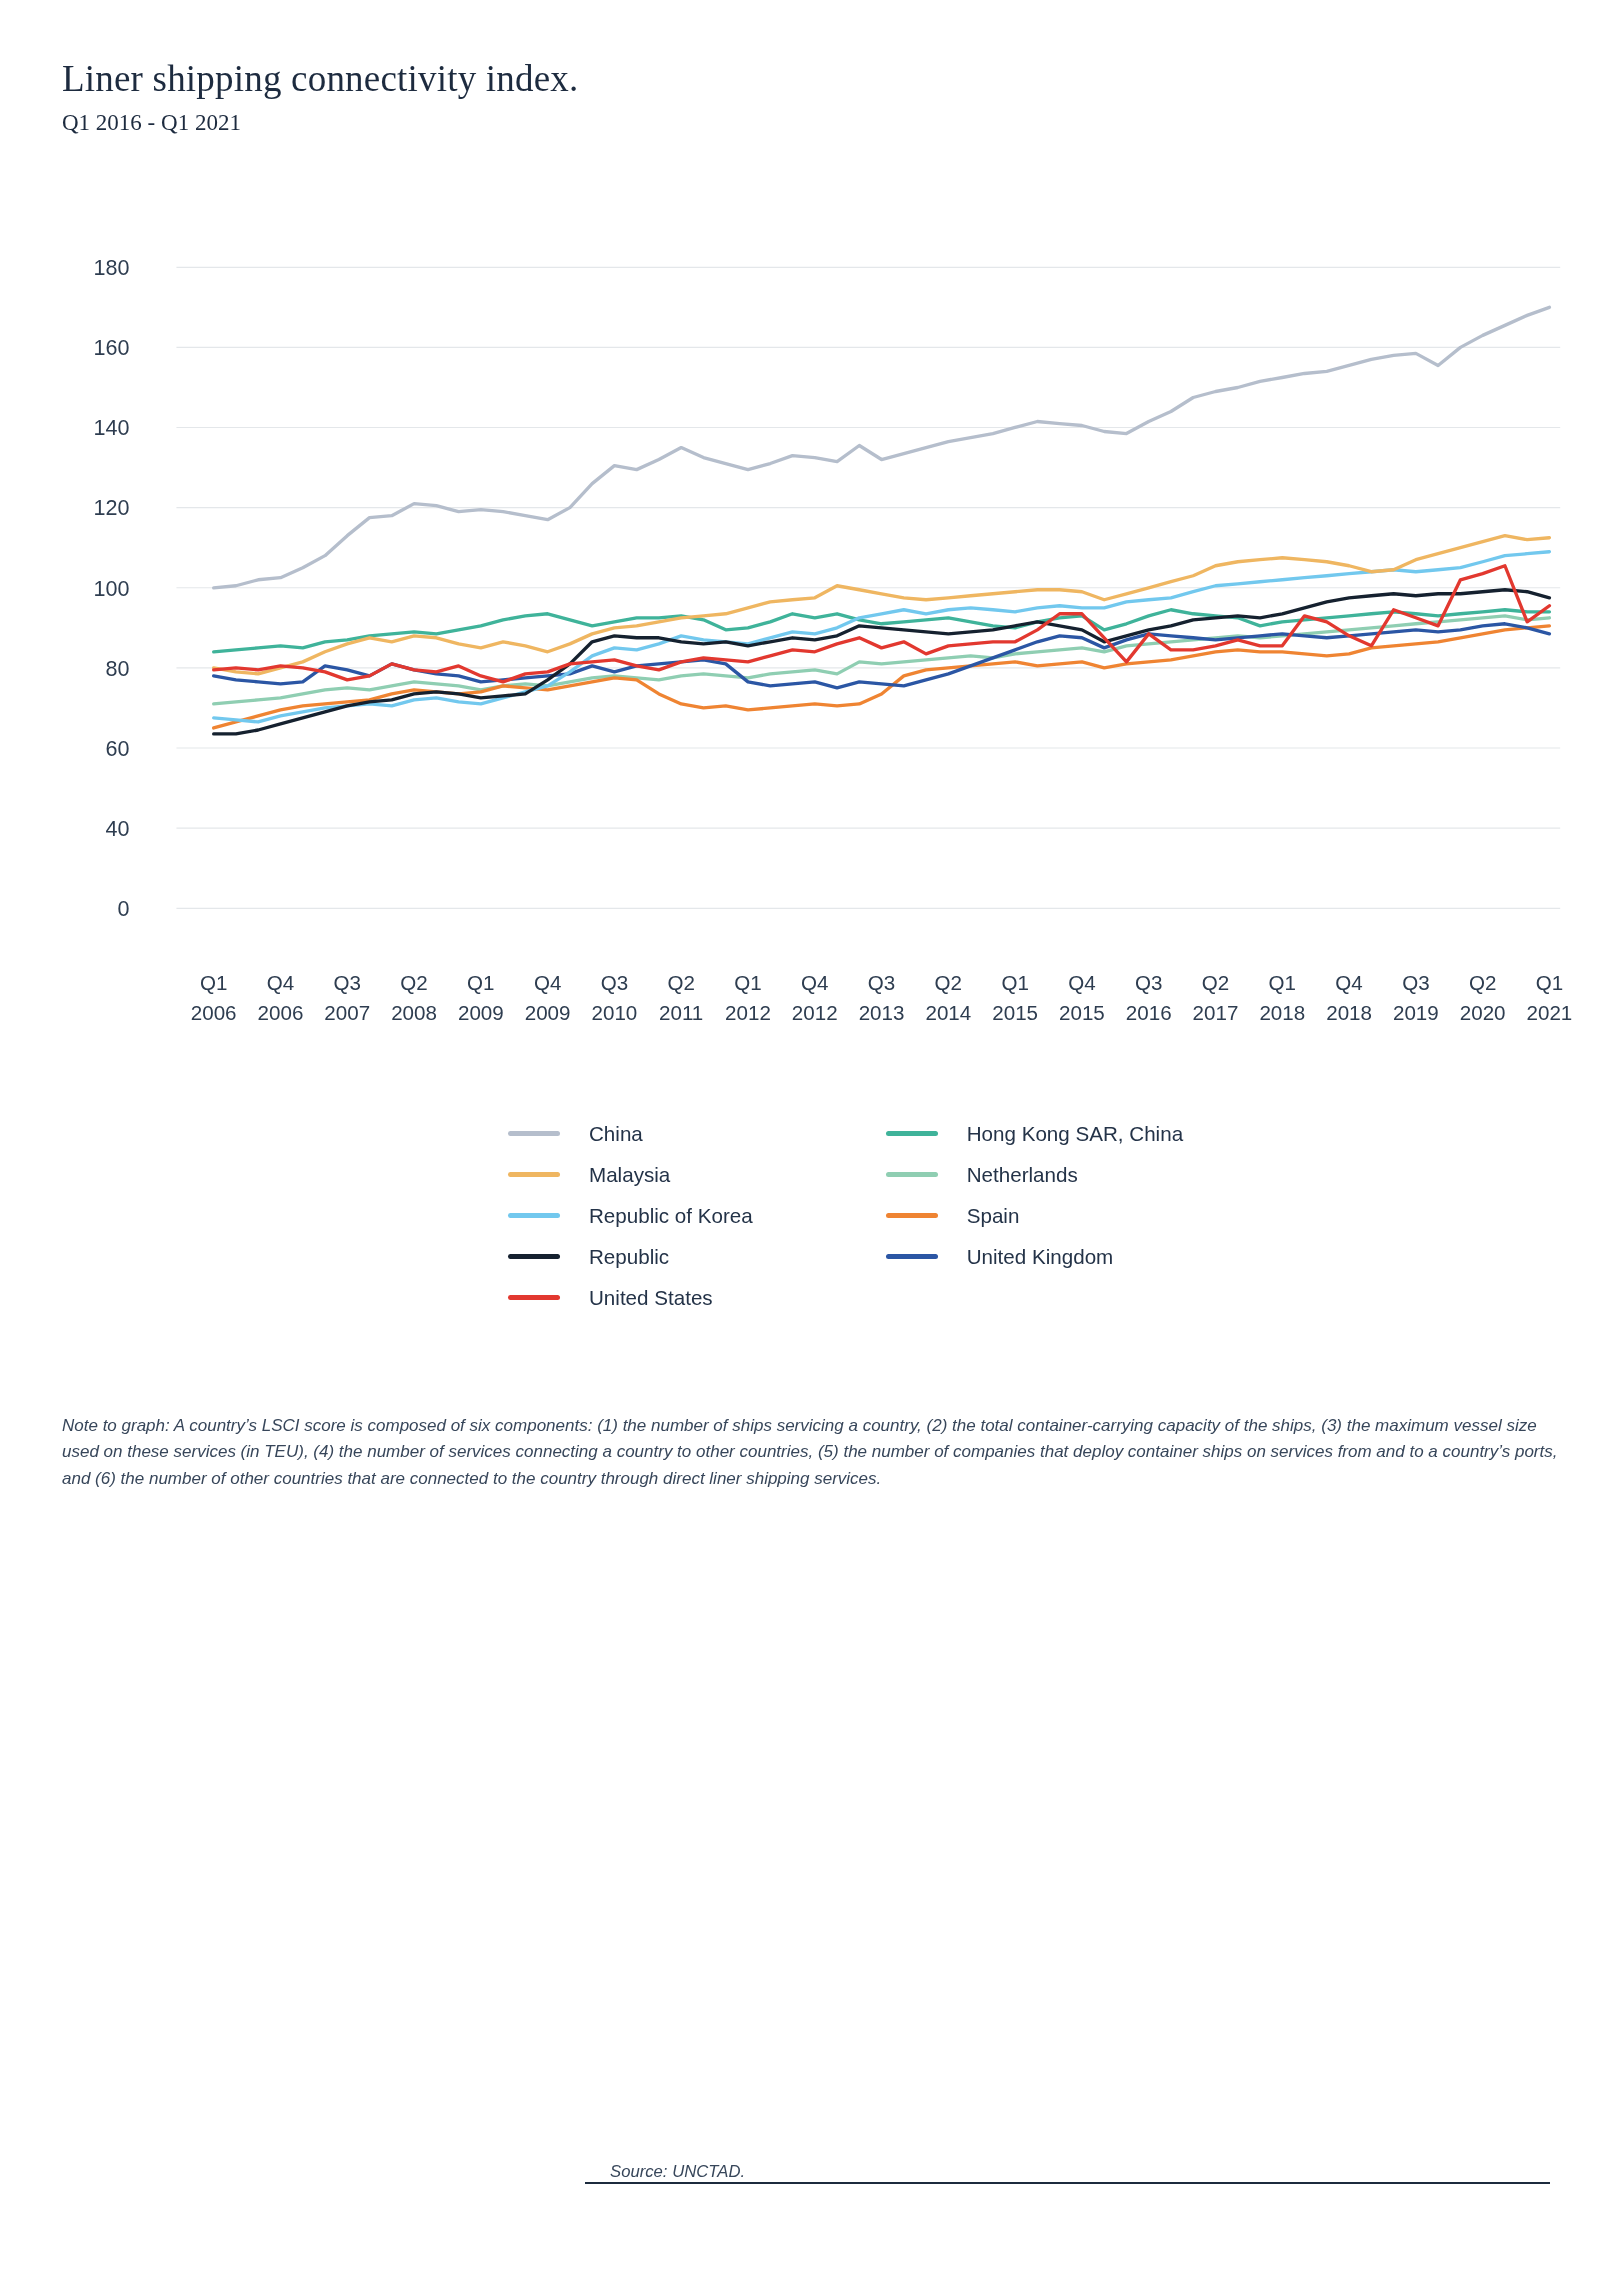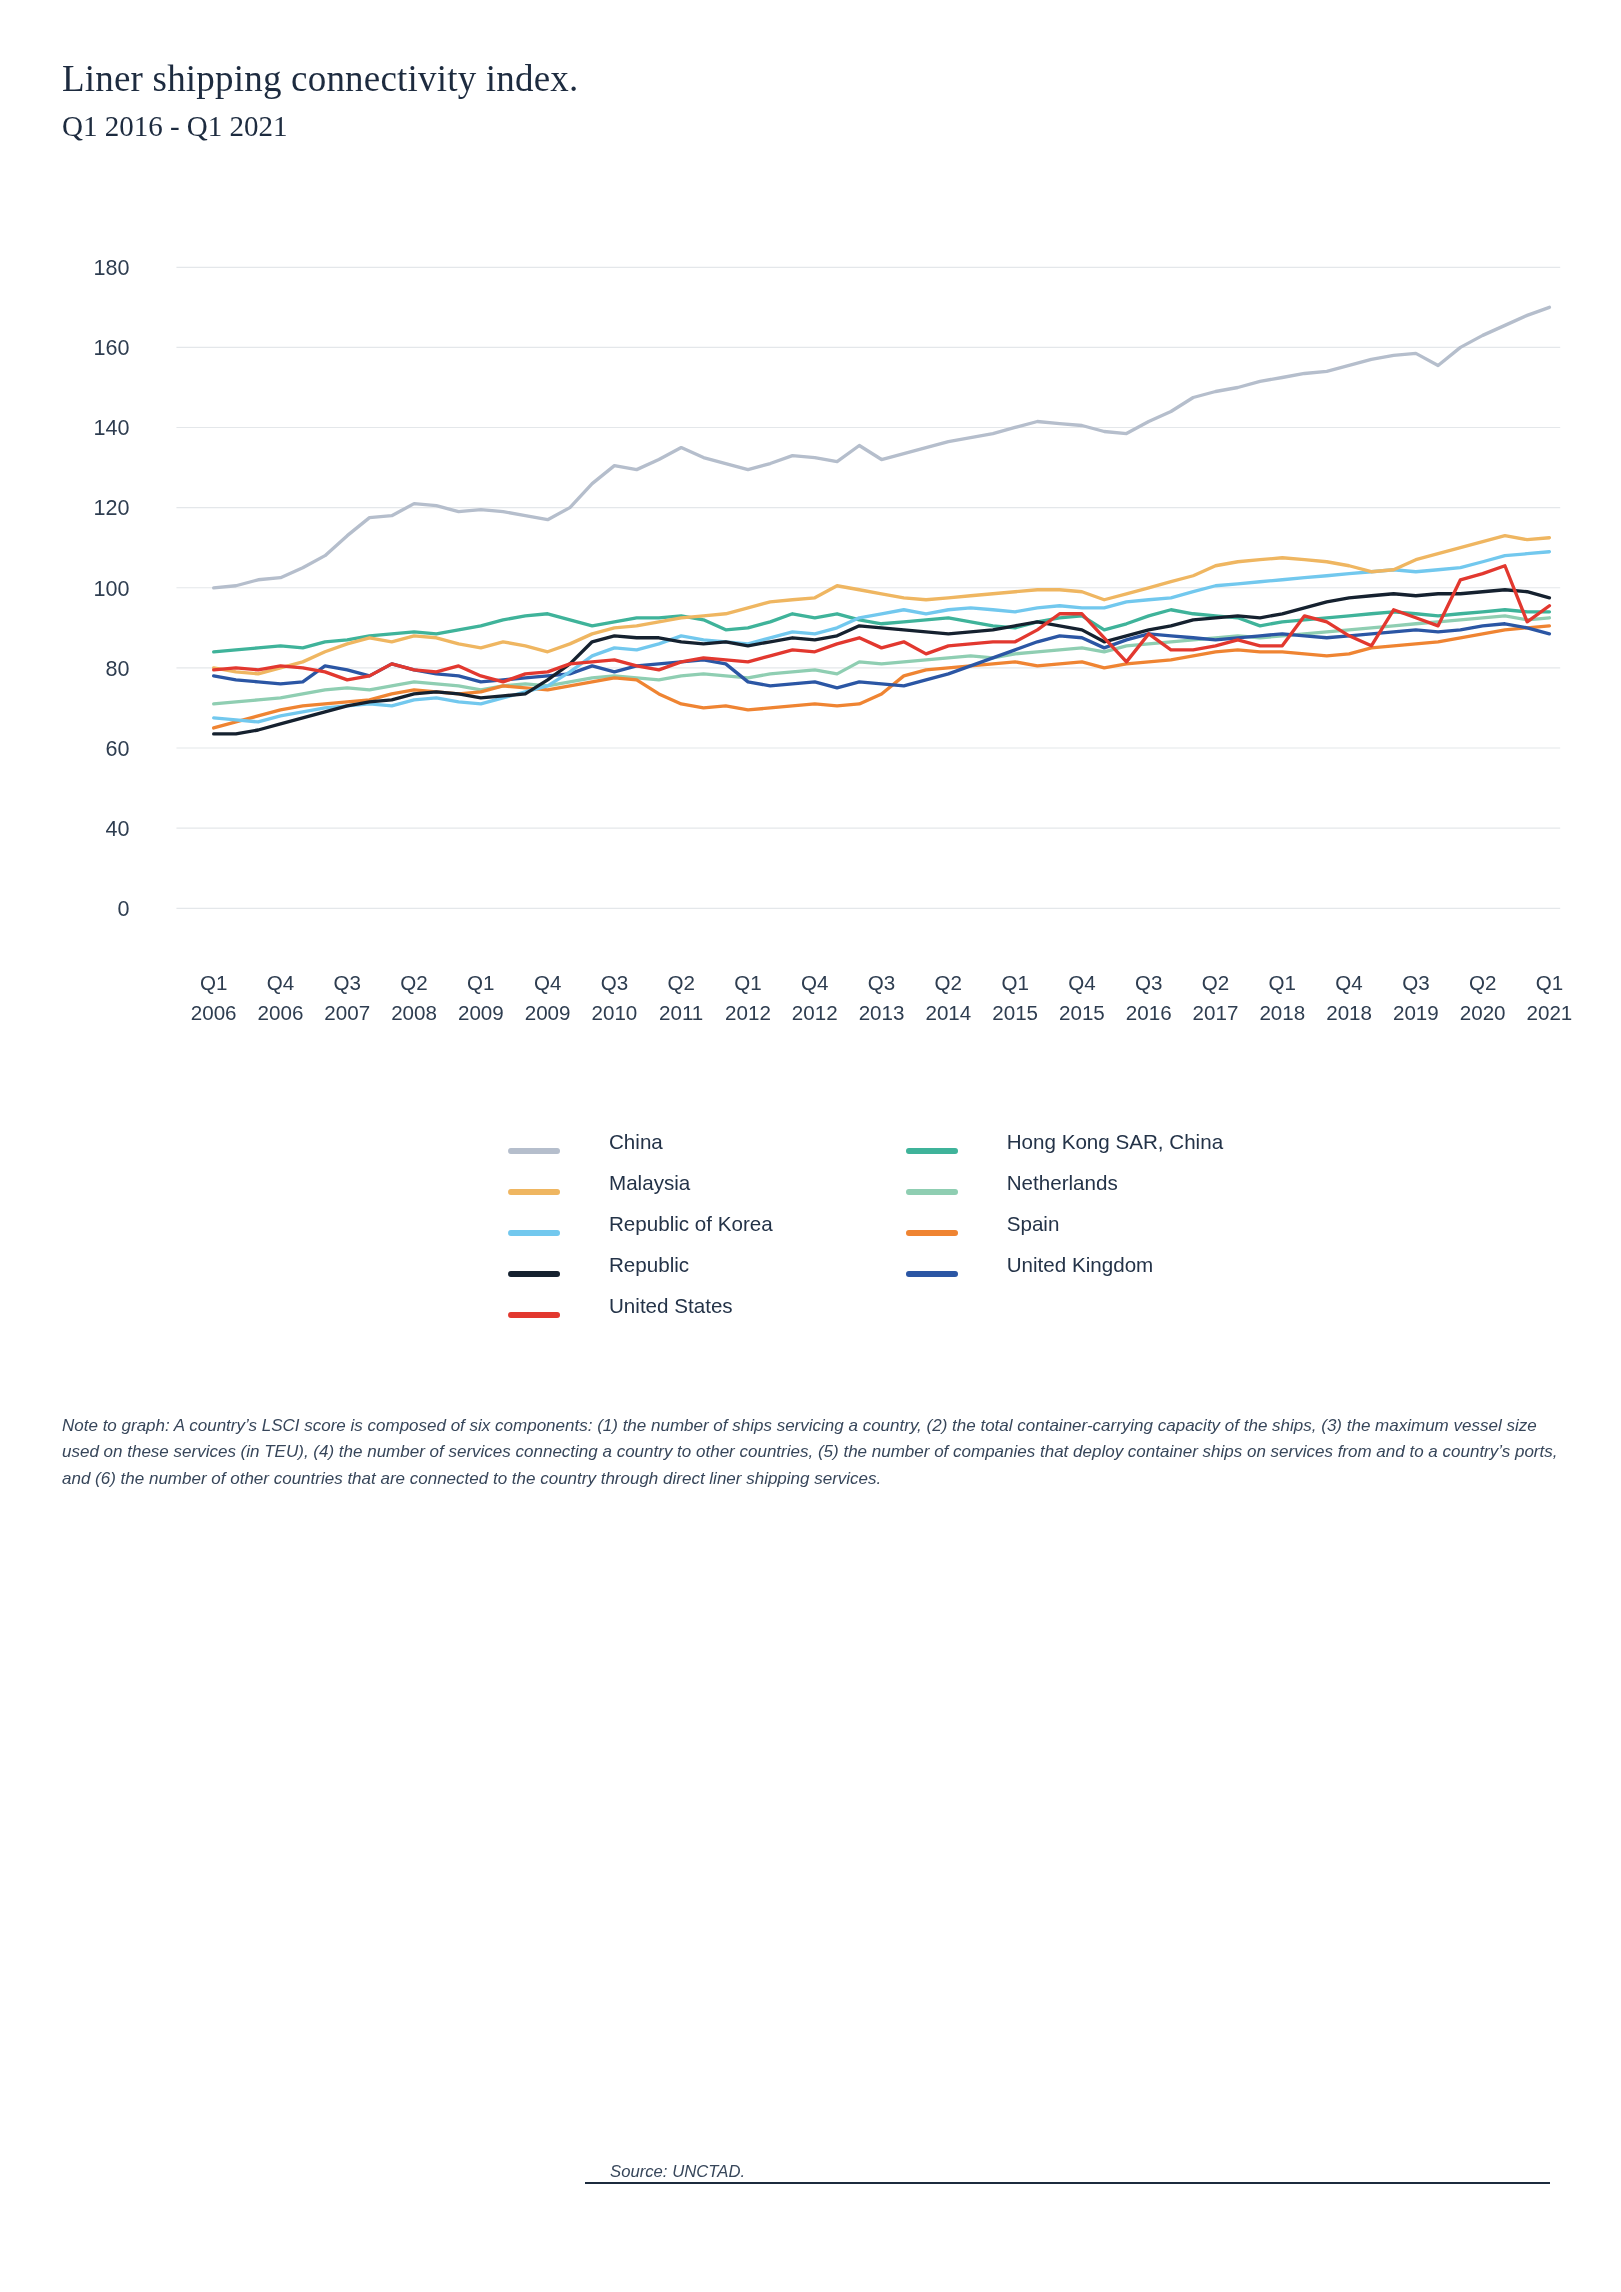--- a/index.html
+++ b/index.html
@@ -17,35 +17,35 @@
     font-family:"Liberation Serif", serif;
     font-weight:400;
     font-size:37px;
     color:#1D2B3F;
     margin:0;
     letter-spacing:0.2px;
   }
   .chart-subtitle{
     font-family:"Liberation Serif", serif;
     font-weight:400;
-    font-size:29px;
+    font-size:23px;
     color:#1D2B3F;
     margin:9.8px 0 0 0;
   }
   svg text{font-family:"Liberation Sans", sans-serif;}
   .legend{
     position:absolute;
     left:508px;
     top:1113px;
     display:flex;
     gap:0px;
   }
   .legend-col{display:flex;flex-direction:column;}
   .legend-col-2{margin-left:133px;}
-  .legend-item{display:flex;align-items:flex-end;height:41px;gap:20px;}
+  .legend-item{display:flex;align-items:center;height:41px;}
   .legend-swatch{
     display:inline-block;
     width:52px;height:5.9px;border-radius:2.9px;flex:0 0 52px;
   }
   .legend-label{
     margin-left:29px;
     font-size:20.6px;
     color:#243348;
     white-space:nowrap;
   }

